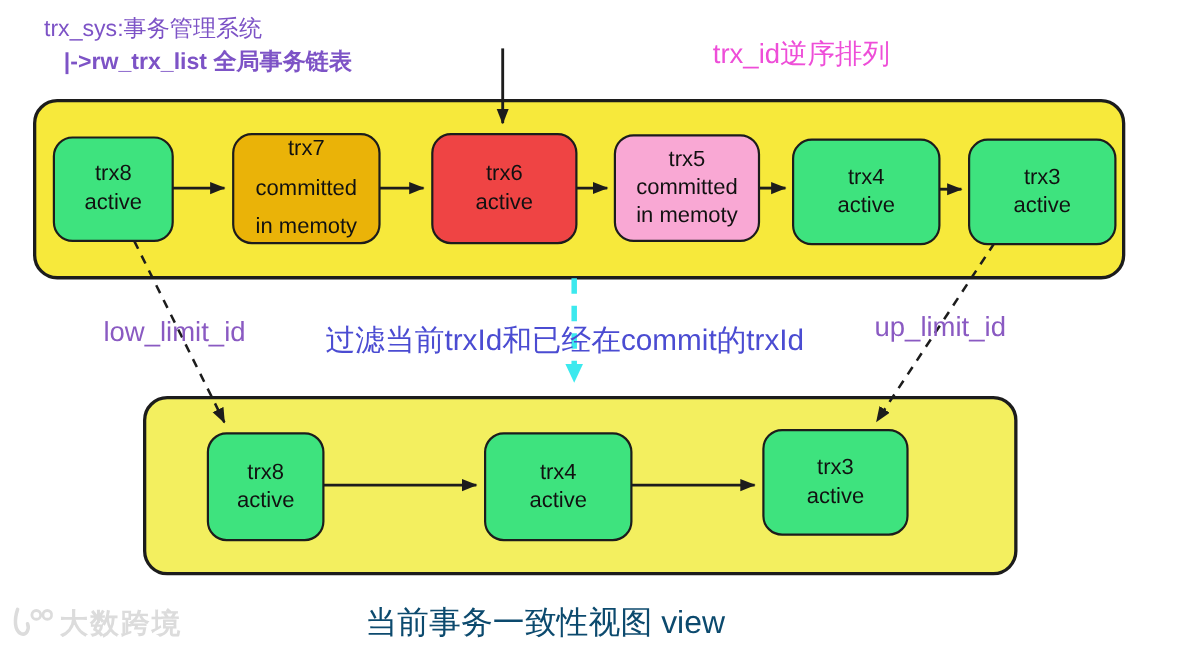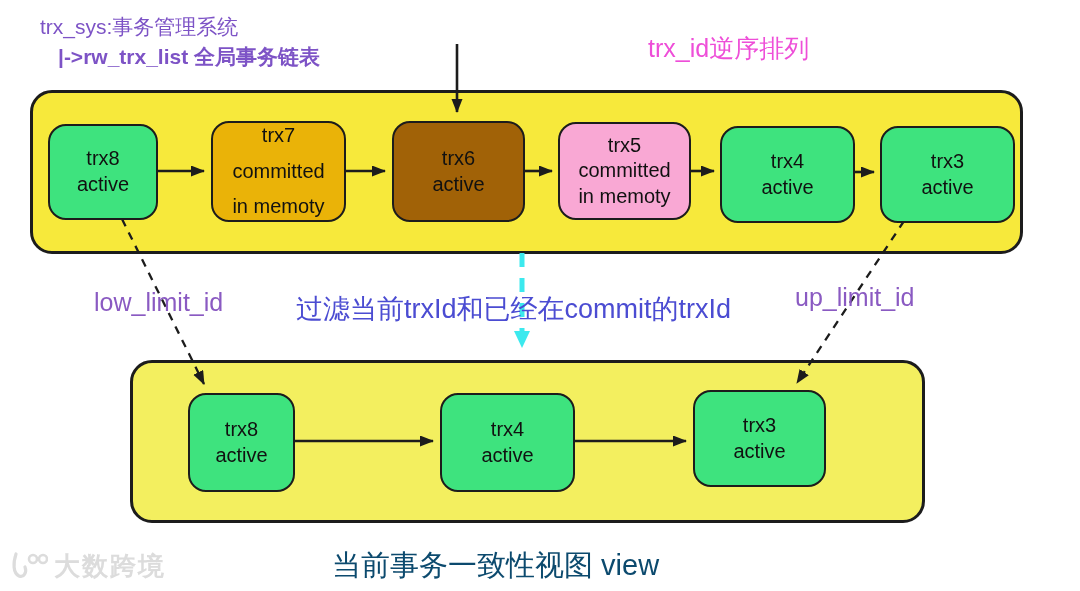--- a/index.html
+++ b/index.html
@@ -84,21 +84,21 @@
     <span>trx8</span>
     <span>active</span>
   </div>
 
   <div class="node" style="left: 211px; top: 121px; width: 131px; height: 97px; background-color: #eab308; justify-content: space-between;">
     <span>trx7</span>
     <span>committed</span>
     <span>in memoty</span>
   </div>
 
-  <div class="node" style="left: 392px; top: 121px; width: 129px; height: 97px; background-color: #a16207;">
+  <div class="node" style="left: 392px; top: 121px; width: 129px; height: 97px; background-color: #ef4444;">
     <span>trx6</span>
     <span>active</span>
   </div>
 
   <div class="node" style="left: 558px; top: 122px; width: 129px; height: 94px; background-color: #f9a8d4;">
     <span>trx5</span>
     <span>committed</span>
     <span>in memoty</span>
   </div>
 

